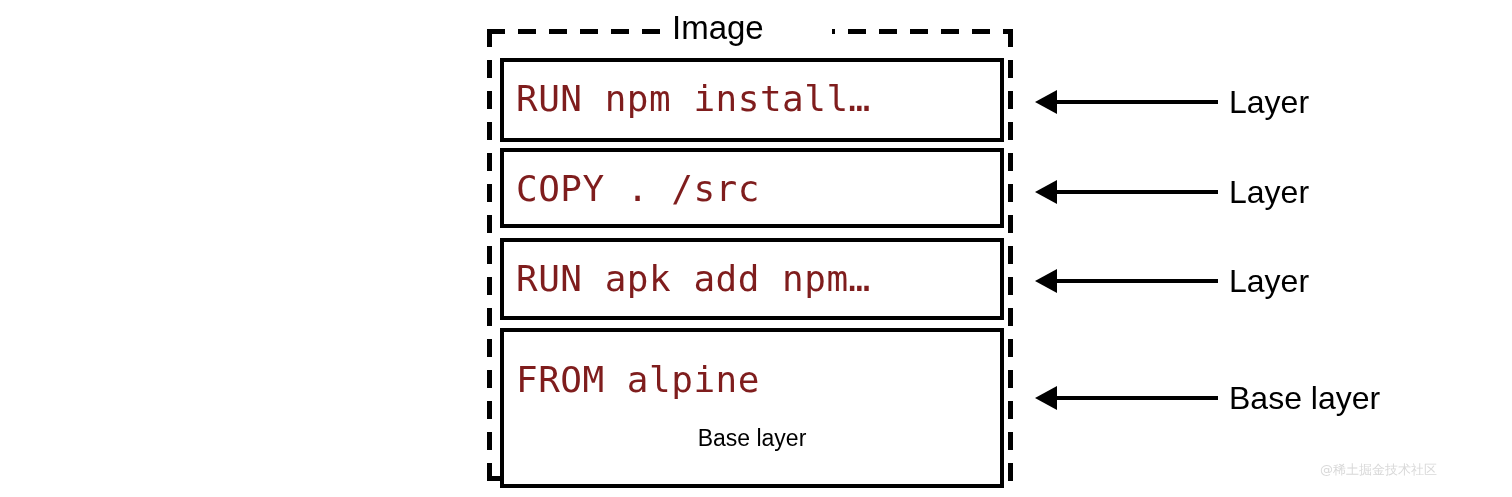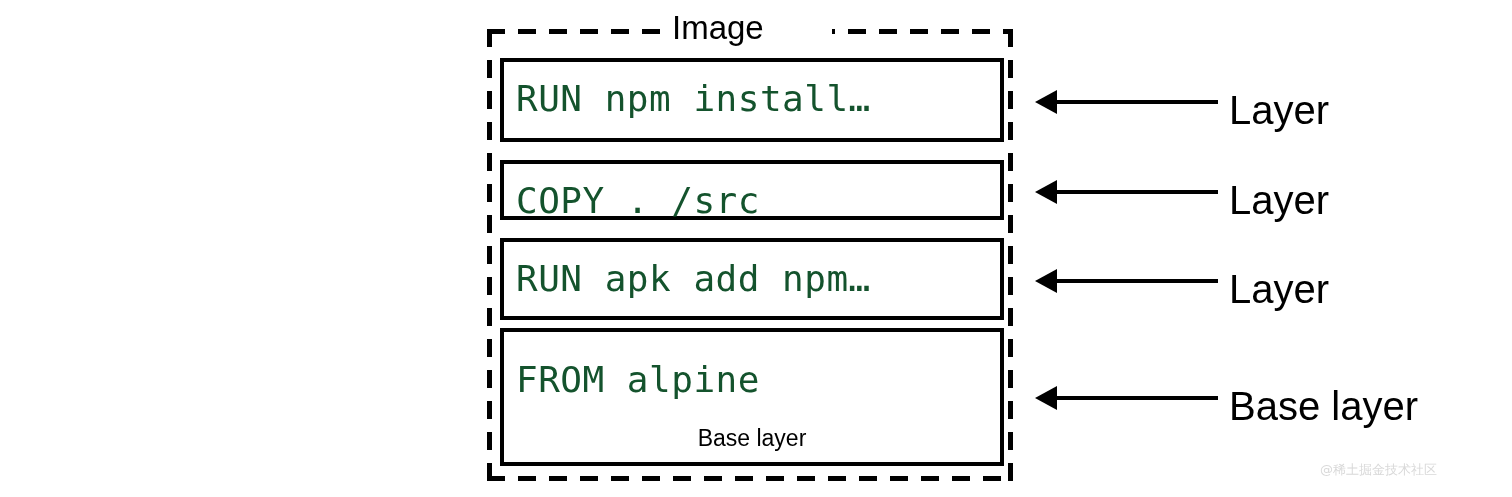--- a/index.html
+++ b/index.html
@@ -97,27 +97,27 @@
     border: 4px solid #000000;
     background: #ffffff;
   }
   .layer-box .cmd {
     position: absolute;
     left: 12px;
     font-family: "DejaVu Sans Mono", "Liberation Mono", monospace;
     font-size: 36px;
     line-height: 40px;
     letter-spacing: 0.5px;
-    color: #14532d;
+    color: #7f1d1d;
     white-space: pre;
   }
   .layer-1 { top: 58px;  height: 84px; }
-  .layer-2 { top: 160px; height: 60px; }
+  .layer-2 { top: 148px; height: 80px; }
   .layer-3 { top: 238px; height: 82px; }
-  .layer-4 { top: 328px; height: 138px; }
+  .layer-4 { top: 328px; height: 160px; }
 
   .layer-1 .cmd { top: 17px; }
   .layer-2 .cmd { top: 17px; }
   .layer-3 .cmd { top: 17px; }
   .layer-4 .cmd { top: 28px; }
 
   .base-sublabel {
     position: absolute;
     left: 0;
     top: 93px;
@@ -150,25 +150,24 @@
     height: 0;
     border-top: 12px solid transparent;
     border-bottom: 12px solid transparent;
     border-right: 22px solid #000;
   }
   .arrow-label {
     position: absolute;
     left: 194px;
     top: 0px;
     font-family: "Liberation Sans", sans-serif;
-    font-size: 40px;
+    font-size: 32px;
     line-height: 40px;
     color: #000;
     white-space: nowrap;
-    margin-top: 8px;
   }
 
   .arrow-row-1 { left: 1035px; top: 82px; }
   .arrow-row-2 { left: 1035px; top: 172px; }
   .arrow-row-3 { left: 1035px; top: 261px; }
   .arrow-row-4 { left: 1035px; top: 378px; }
 
   
   .watermark {
     position: absolute;

